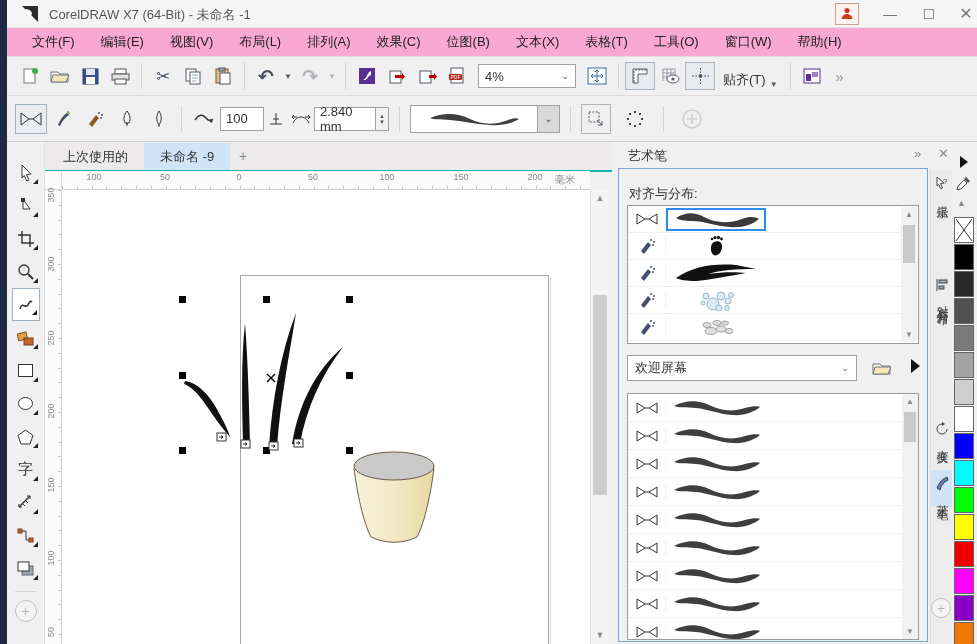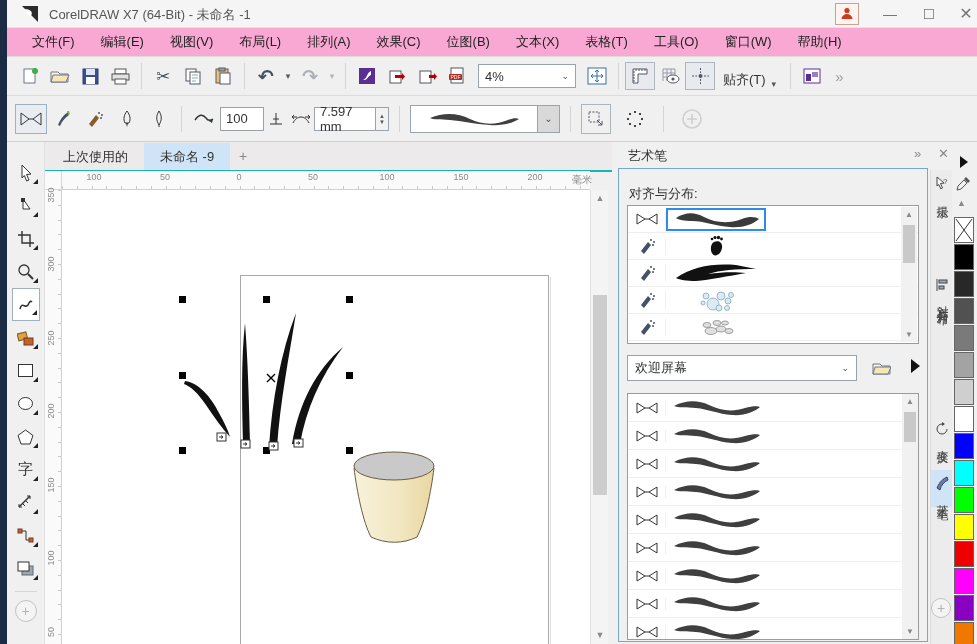--- a/index.html
+++ b/index.html
@@ -57,21 +57,21 @@
   .tool .fly { position:absolute; right:2px; bottom:5px; width:0; height:0; border-left:5px solid transparent; border-bottom:5px solid #222; }
   .tool.selected { border:1px solid #9fb0bf; background:#fff; }
   .tool-sep { width:22px; height:1px; background:#d6d6d6; margin:6px 0 8px; }
   .plus-circle { width:22px; height:22px; border:1px solid #c2c2c2; border-radius:50%; color:#b5b5b5; text-align:center; line-height:20px; font-size:14px; background:#f4f4f4; }
 
   
   .ruler-corner { left:45px; top:171px; width:17px; height:19px; background:#fafafa; border-right:1px solid #d8d8d8; border-bottom:1px solid #d8d8d8; }
   .h-ruler { left:62px; top:171px; width:528px; height:19px; background:#fafafa; border-bottom:1px solid #d0d0d0;
     background-image:repeating-linear-gradient(to right, #c9c9c9 0 1px, transparent 1px 14.8px); background-size:100% 4px; background-position:0 15px; background-repeat:no-repeat; }
   .hlab { position:absolute; top:1px; transform:translateX(-50%); font-size:9px; color:#8a8a8a; }
-  .hunit { position:absolute; right:3px; top:2px; font-size:10px; color:#8a8a8a;margin-left:17px; }
+  .hunit { position:absolute; right:3px; top:2px; font-size:10px; color:#8a8a8a; }
   .v-ruler { left:45px; top:190px; width:17px; height:454px; background:#fafafa; border-right:1px solid #d0d0d0;
     background-image:repeating-linear-gradient(to bottom, #c9c9c9 0 1px, transparent 1px 14.8px); background-size:4px 100%; background-position:13px 0; background-repeat:no-repeat; }
   .vlab { position:absolute; left:-6px; width:24px; text-align:center; font-size:9px; color:#8a8a8a; transform:rotate(-90deg); }
 
   
   .canvas { left:62px; top:190px; width:528px; height:454px; background:#ffffff; overflow:hidden; }
 
   
   .vscroll { left:590px; top:190px; width:18px; height:454px; background:#f4f4f4; border-left:1px solid #e2e2e2; }
   .vscroll .btn { position:absolute; left:0; width:18px; height:17px; text-align:center; color:#8a8a8a; font-size:9px; line-height:17px; }
@@ -324,21 +324,21 @@
           <path d="M5,8 h6" stroke="#333"></path>
         </svg>
       </span>
     <span class="pb-btn" style="width:26px;">
         <svg width="20" height="16" viewBox="0 0 20 16">
           <path d="M2,12 C6,4 14,4 18,12" fill="none" stroke="#333"></path>
           <path d="M1,6 h5 M1,6 l2,-2 M1,6 l2,2 M19,6 h-5 M19,6 l-2,-2 M19,6 l-2,2" stroke="#333" fill="none"></path>
         </svg>
       </span>
     <span class="field" style="width:62px;">
-        <span>7.597 mm</span>
+        <span>2.840 mm</span>
       </span>
     <span class="spin">
         <span>▲</span>
         <span>▼</span>
       </span>
     <span class="sep" style="margin:0 10px;"></span>
     <span class="stroke-combo">
         <svg width="100" height="20" viewBox="0 0 100 20">
           <path d="M6,9 C20,3 34,4 46,10 C58,16 72,16 84,11 C89,9 93,9 95,10 C89,14 78,17 66,16 C50,15 38,12 26,11 C16,10 9,11 6,9 Z" fill="#3f3f3f"></path>
         </svg>

